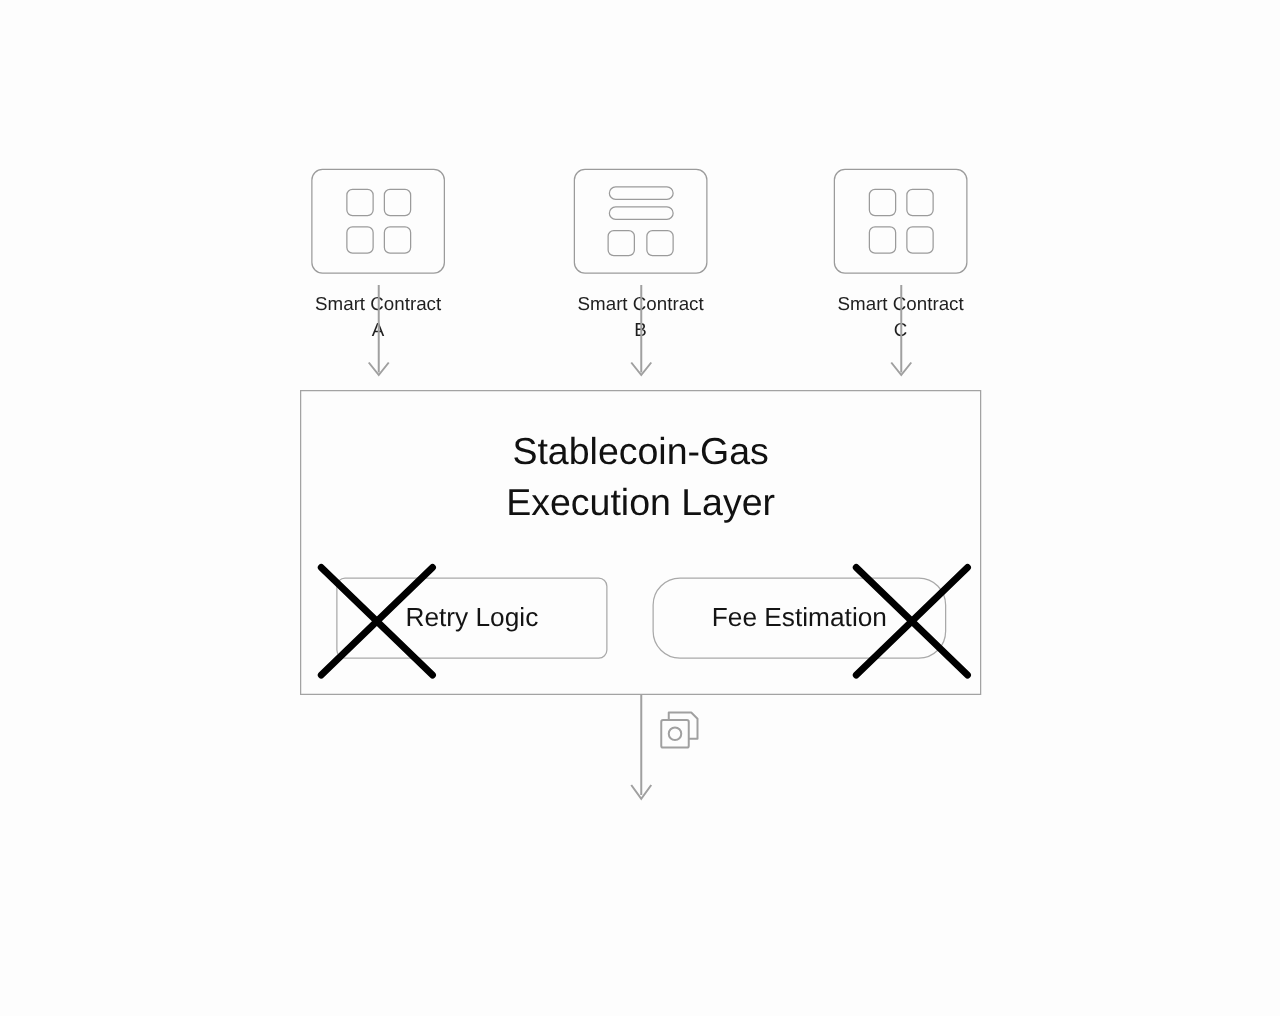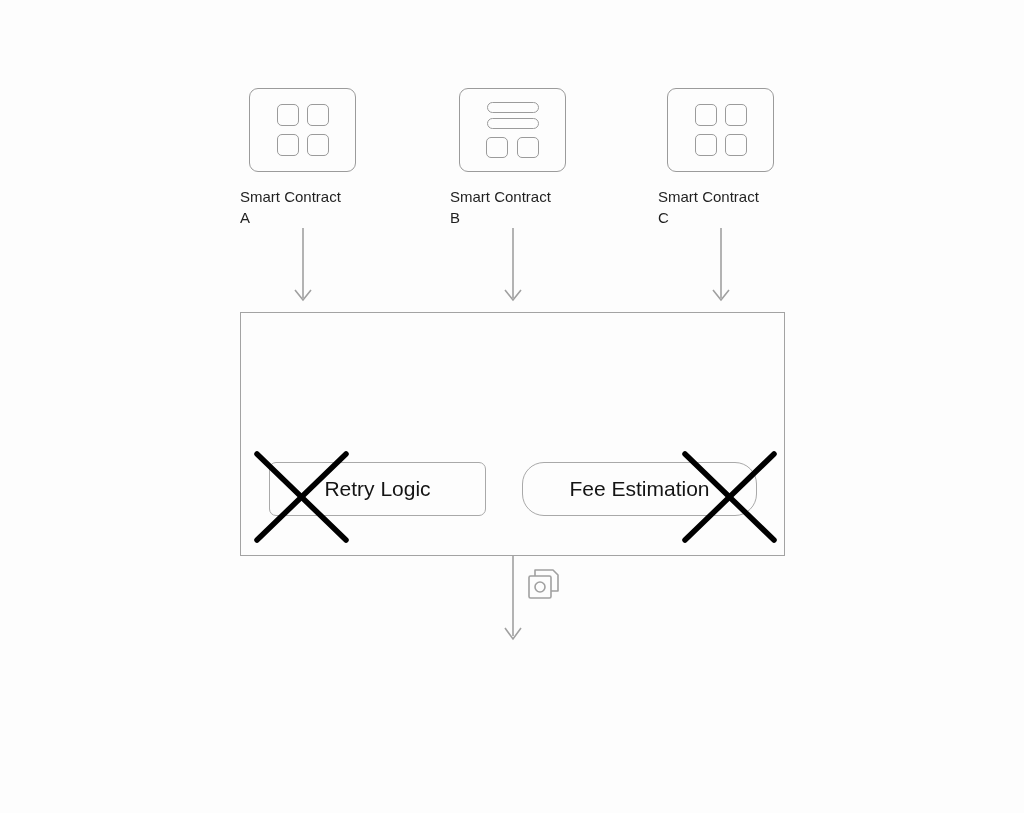--- a/index.html
+++ b/index.html
@@ -17,20 +17,22 @@
   #stage {
     position: relative;
     width: 1024px;
     height: 813px;
   }
 
   
   .contract {
     position: absolute;
     width: 125px;
+    text-align: center;
+    margin-top: 47px;
   }
   .contract-card {
     width: 107px;
     height: 84px;
     margin: 0 auto;
     border: 1.4px solid #9b9b9b;
     border-radius: 9px;
     background: #fdfdfd;
     box-sizing: border-box;
     display: flex;
@@ -100,21 +102,21 @@
     top: 28px;
     width: 100%;
     text-align: center;
     font-size: 30px;
     line-height: 41px;
     color: #111;
   }
   .module {
     position: absolute;
     top: 149px;
-    height: 54px;
+    height: 65px;
     border: 1.4px solid #a9a9a9;
     border-radius: 7px;
     background: #fdfdfd;
     box-sizing: border-box;
     display: flex;
     align-items: center;
     justify-content: center;
     font-size: 21px;
     color: #141414;
   }
@@ -215,20 +217,24 @@
     <line x1="20" y1="0" x2="20" y2="70" stroke="#a0a0a0" stroke-width="1.6"></line>
     <polyline points="12,62 20,72 28,62" fill="none" stroke="#a0a0a0" stroke-width="1.6"></polyline>
   </svg>
 
   <svg class="arrow" style="left:701px; top:228px;" width="40" height="80">
     <line x1="20" y1="0" x2="20" y2="70" stroke="#a0a0a0" stroke-width="1.6"></line>
     <polyline points="12,62 20,72 28,62" fill="none" stroke="#a0a0a0" stroke-width="1.6"></polyline>
   </svg>
 
   <div id="exec-layer">
+    <div id="exec-title">
+      <span>Stablecoin-Gas</span><br>
+      <span>Execution Layer</span>
+    </div>
 
     <div class="module" id="module-retry">
       <span>Retry Logic</span>
     </div>
 
     <div class="module" id="module-fee">
       <span>Fee Estimation</span>
     </div>
   </div>
 

